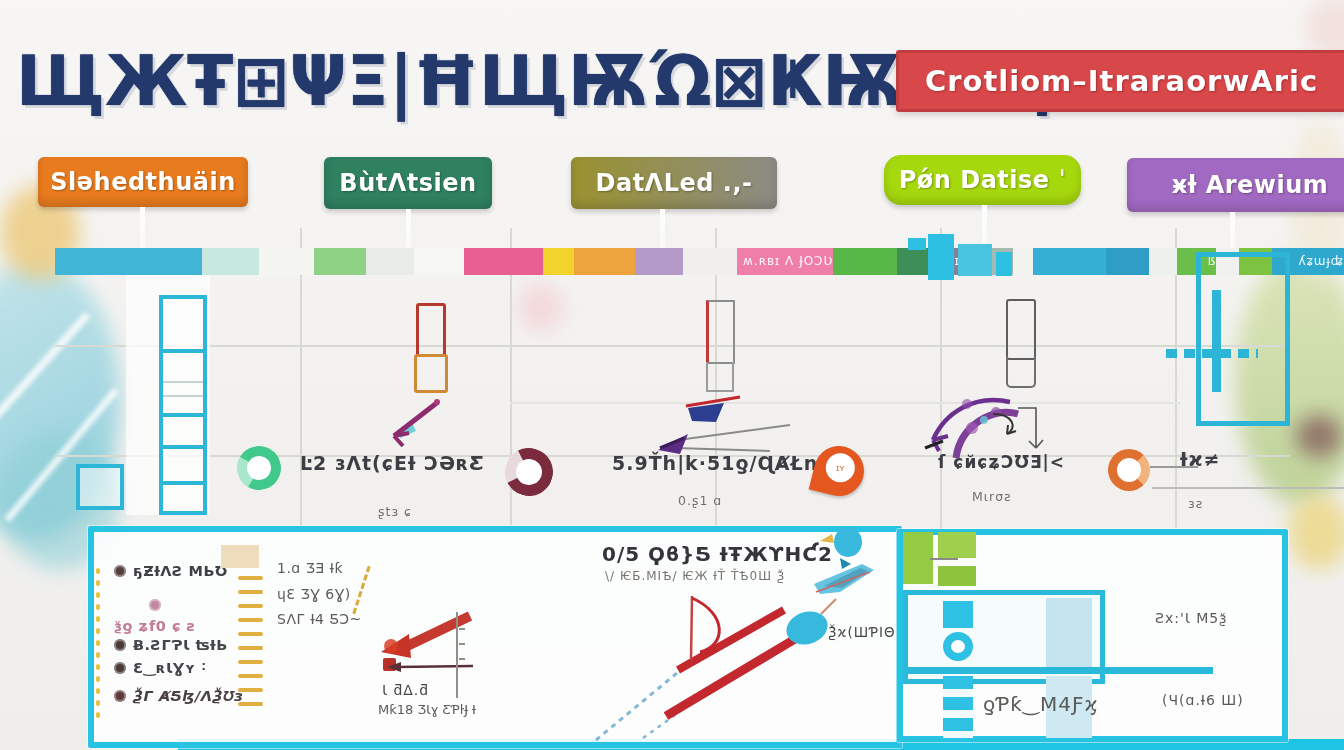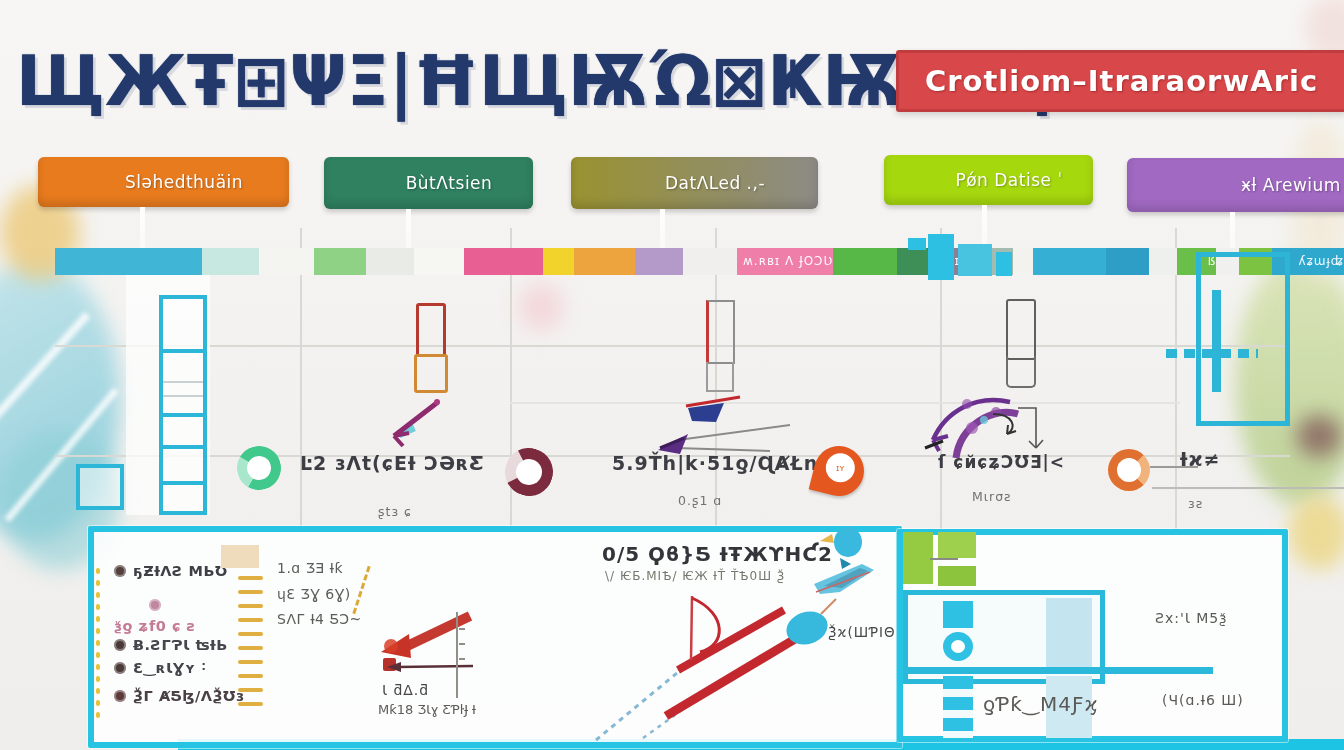--- a/index.html
+++ b/index.html
@@ -16,23 +16,23 @@
   
   #title{left:16px;top:40px;font-size:70px;font-weight:700;color:#23386b;
          letter-spacing:0px;transform:scaleX(.96);transform-origin:left;
          text-shadow:3px 3px 0 rgba(35,56,107,.14), 0 0 1px #23386b;}
   #banner{left:896px;top:50px;width:445px;height:56px;background:#d84749;border:3px solid #c13c3f;
           border-radius:3px;display:flex;align-items:center;justify-content:center;
           color:#fff;font-size:29px;font-weight:700;letter-spacing:1px;
           text-shadow:1px 1px 2px rgba(120,20,20,.5);box-shadow:0 3px 6px rgba(0,0,0,.15);}
   
   .sign{position:absolute;border-radius:6px;display:flex;align-items:center;justify-content:center;
-        color:#fff;font-weight:400;font-size:17px;letter-spacing:.5px;
+        color:#fff;font-weight:700;font-size:24px;letter-spacing:.5px;
         text-shadow:1px 1px 2px rgba(0,0,0,.3);
-        box-shadow:0 3px 5px rgba(0,0,0,.18), inset 0 -5px 8px rgba(0,0,0,.14);padding-left:41px;}
+        box-shadow:0 3px 5px rgba(0,0,0,.18), inset 0 -5px 8px rgba(0,0,0,.14);}
   .stem{position:absolute;width:5px;background:linear-gradient(180deg,rgba(255,255,255,.95),rgba(255,255,255,.45));}
   
   #strip{left:55px;top:248px;width:1289px;height:27px;display:flex;overflow:hidden;}
   .seg{height:100%;color:rgba(255,255,255,.95);font-size:12px;line-height:27px;
        text-align:right;overflow:hidden;letter-spacing:1px;}
   .tet{position:absolute;background:#2ec0e2;}
   
   #ladder{left:159px;top:295px;width:40px;height:212px;border:4px solid #2cb7d9;background:rgba(255,255,255,.25);}
   .rung{position:absolute;left:0;right:0;height:4px;background:#2cb7d9;}
   .rung-thin{position:absolute;left:0;right:0;height:2px;background:#c9d2d2;}
@@ -90,21 +90,21 @@
   <div class="hline" style="left:55px;top:455px;width:1235px;"></div>
 
   <div class="abs" id="bar-bottom"></div>
 
   <div class="txt" id="title">ЩЖŦ⊞ΨΞ|ĦЩѬΏ⊠ҜѬ⊟Щ</div>
   <div class="abs" id="banner">Crotliom–ItraraorwAric</div>
 
   <div class="sign" style="left:38px;top:157px;width:210px;height:50px;background:#e87b1e;">Slǝhedthuäin</div>
   <div class="sign" style="left:324px;top:157px;width:168px;height:52px;background:#2f8160;">BùtΛtsien</div>
   <div class="sign" style="left:571px;top:157px;width:206px;height:52px;background:linear-gradient(90deg,#9a9230,#8c8b85);">DatΛLed .,-</div>
-  <div class="sign" style="left:884px;top:155px;width:168px;height:50px;background:#a6d80e;">Pǿn Datise ˈ</div>
+  <div class="sign" style="left:884px;top:155px;width:197px;height:50px;background:#a6d80e;border-radius:17px;">Pǿn Datise ˈ</div>
   <div class="sign" style="left:1127px;top:158px;width:246px;height:54px;background:#a169c2;">ӿƚ Arewium</div>
   <div class="stem" style="left:140px;top:207px;height:45px;"></div>
   <div class="stem" style="left:406px;top:209px;height:43px;"></div>
   <div class="stem" style="left:660px;top:209px;height:43px;"></div>
   <div class="stem" style="left:982px;top:205px;height:47px;"></div>
   <div class="stem" style="left:1230px;top:212px;height:40px;"></div>
 
   <div class="abs" id="strip">
       <div class="seg" style="flex-grow: 170; flex-basis: 0px; background: rgb(65, 181, 214);"></div>
       <div class="seg" style="flex-grow: 66; flex-basis: 0px; background: rgb(198, 232, 225);"></div>
@@ -240,21 +240,21 @@
       <div class="brow" style="top: 637px;">
         <span class="bdot" style="background: rgb(74, 58, 56);"></span>
         <span style="color: rgb(69, 69, 76);">Ƀ.ƧГɁƖ ʦƗЬ</span>
       </div>
       <div class="brow" style="top: 660px;">
         <span class="bdot" style="background: rgb(74, 58, 56);"></span>
         <span style="color: rgb(69, 69, 76);">Ɛ‿ʀƖƔʏ ˸</span>
       </div>
       <div class="brow" style="top: 688px;">
         <span class="bdot" style="background: rgb(92, 58, 58);"></span>
-        <span style="color: rgb(74, 64, 70);">ѮГ ȺƼɮ/ɅѮƱɜ</span>
+        <span style="color: rgb(74, 64, 70); font-style: italic;">ѮГ ȺƼɮ/ɅѮƱɜ</span>
       </div>
     </div>
   <div class="abs" style="left:221px;top:545px;width:38px;height:23px;background:#eedcbc;"></div>
   <div class="abs" id="dashcol">
       <div class="ydash" style="top: 576px;"></div>
       <div class="ydash" style="top: 590px;"></div>
       <div class="ydash" style="top: 604px;"></div>
       <div class="ydash" style="top: 618px;"></div>
       <div class="ydash" style="top: 632px;"></div>
       <div class="ydash" style="top: 646px;"></div>

